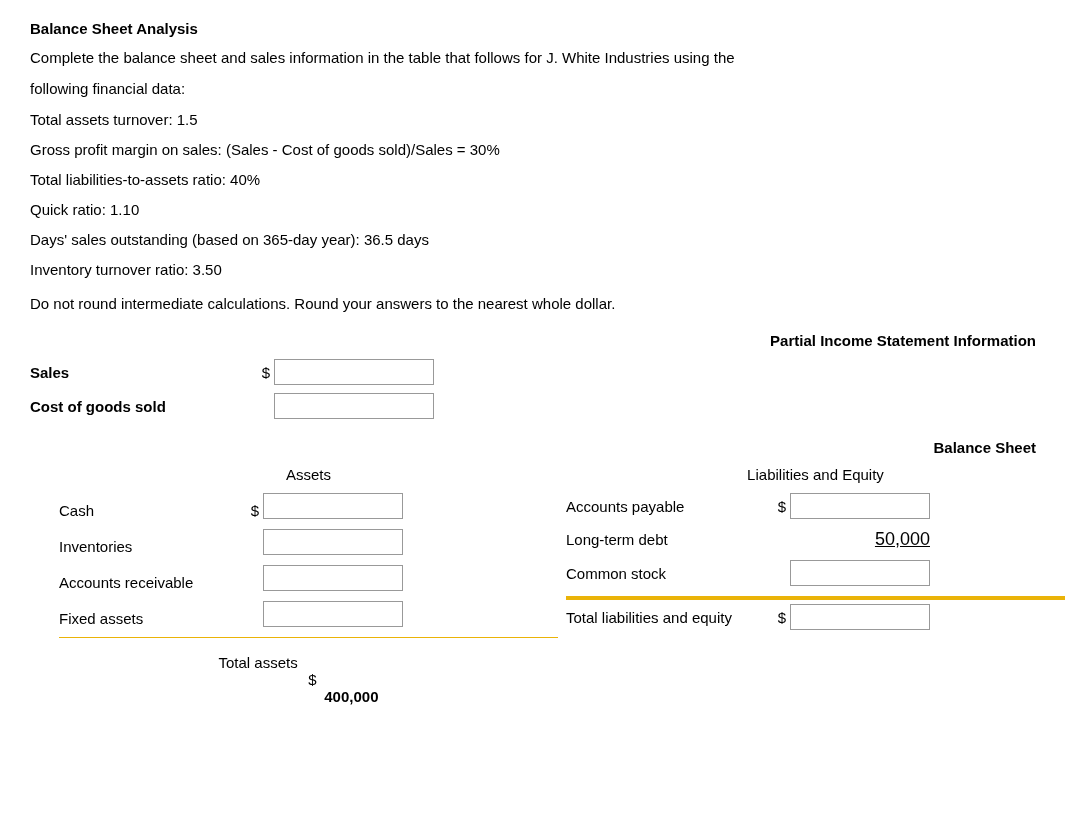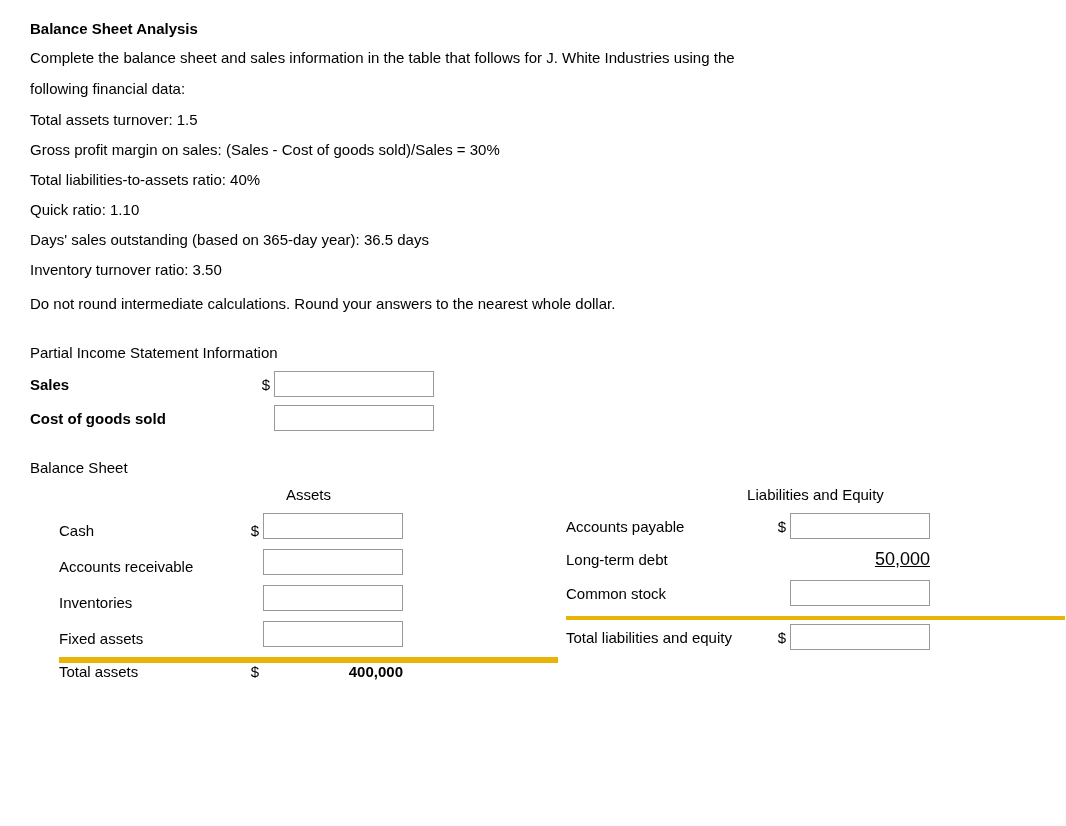--- a/index.html
+++ b/index.html
@@ -21,23 +21,24 @@
     }
     .description {
       margin-bottom: 8px;
       line-height: 1.5;
     }
     .financial-data {
       margin-bottom: 6px;
       line-height: 1.6;
     }
     .section-title {
-      font-weight: normal;
-      margin-top: 28px;
-      margin-bottom: 10px;
+      font-weight: bold;
+      margin-top: 16px;
+      margin-bottom: 10px;
+      text-align: right;
     }
     .income-table {
       margin-bottom: 20px;
     }
     .income-row {
       display: flex;
       align-items: center;
       margin-bottom: 8px;
     }
     .income-label {
@@ -92,22 +93,23 @@
     .bs-input {
       border: 1px solid #999;
       width: 140px;
       height: 26px;
       background: #fff;
     }
     .total-row {
       display: flex;
       align-items: center;
       margin-bottom: 10px;
-      border-top: 6px solid #eab308;
-      padding-top: 0;
+      border-top: 1px solid #eab308;
+      padding-top: 16px;
+      flex-direction: column;
     }
     .total-row .bs-label {
       font-size: 15px;
     }
     .total-value {
       width: 140px;
       text-align: right;
       font-size: 15px;
       font-weight: bold;
     }
@@ -189,27 +191,27 @@
   <div class="assets-section">
     <div class="section-header">Assets</div>
 
     <div class="bs-row">
       <span class="bs-label">Cash</span>
       <span class="bs-dollar">$</span>
       <input class="bs-input" type="text" style="">
     </div>
 
     <div class="bs-row">
+      <span class="bs-label">Inventories</span>
+      <span class="bs-dollar">&nbsp;</span>
+      <input class="bs-input" type="text" style="">
+    </div>
+
+    <div class="bs-row">
       <span class="bs-label">Accounts receivable</span>
-      <span class="bs-dollar">&nbsp;</span>
-      <input class="bs-input" type="text" style="">
-    </div>
-
-    <div class="bs-row">
-      <span class="bs-label">Inventories</span>
       <span class="bs-dollar">&nbsp;</span>
       <input class="bs-input" type="text" style="">
     </div>
 
     <div class="bs-row">
       <span class="bs-label">Fixed assets</span>
       <span class="bs-dollar">&nbsp;</span>
       <input class="bs-input" type="text" style="">
     </div>
 

